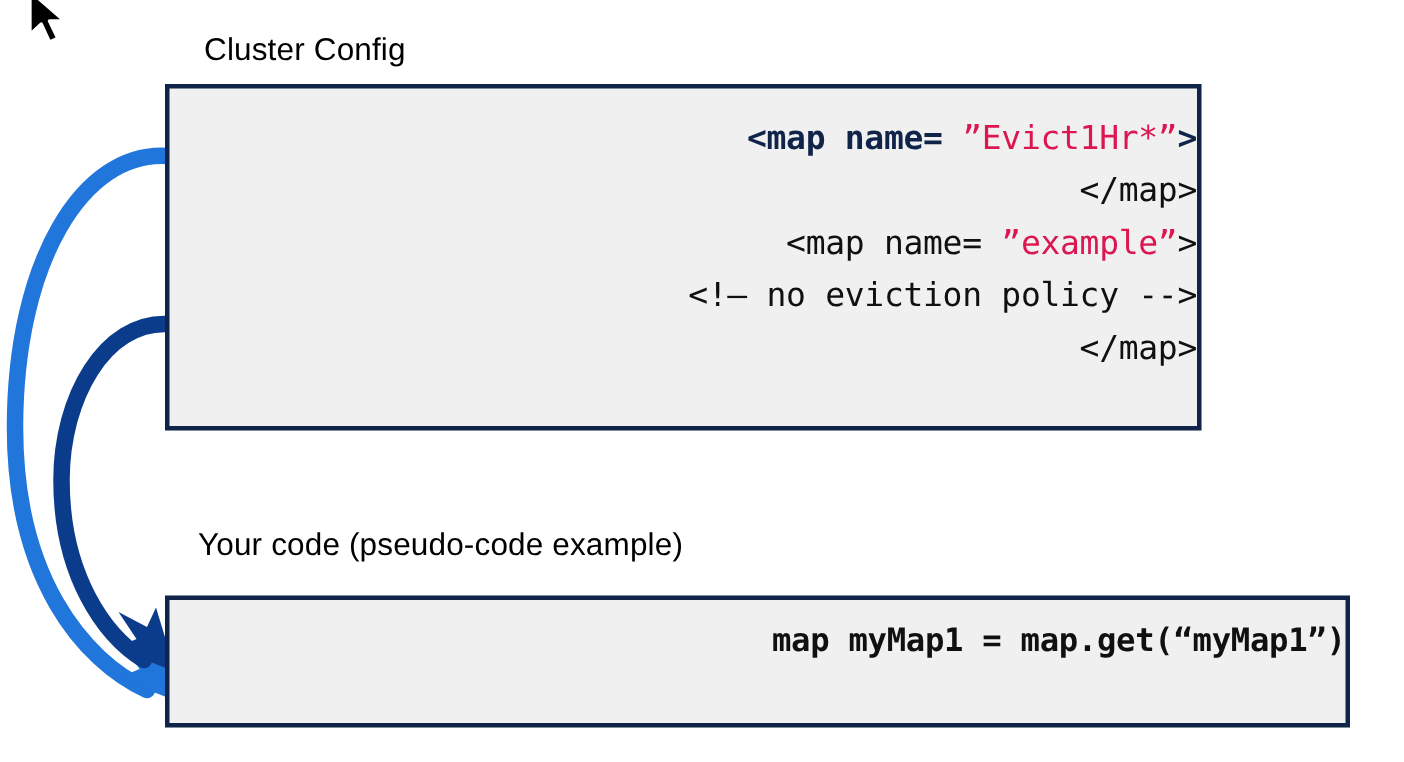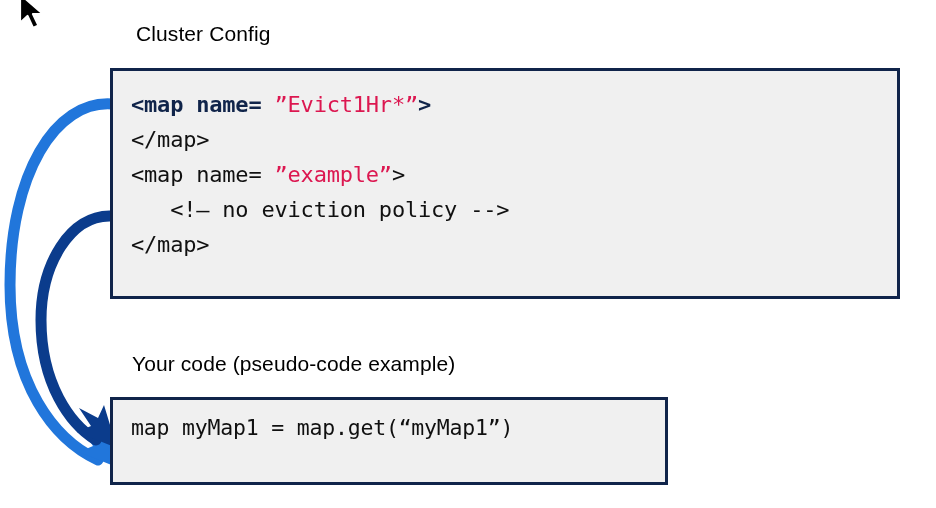--- a/index.html
+++ b/index.html
@@ -12,20 +12,21 @@
     height: 508px;
     position: relative;
     overflow: hidden;
     font-family: "Liberation Sans", sans-serif;
     -webkit-font-smoothing: antialiased;
   }
 
   .stage {
     position: absolute;
     inset: 0;
+    text-align: right;
   }
 
   
   .heading {
     position: absolute;
     font-family: "Liberation Sans", sans-serif;
     font-size: 21px;
     font-weight: 400;
     color: #000000;
     letter-spacing: 0.1px;
@@ -37,31 +38,32 @@
   
   .code-box {
     position: absolute;
     background: #F0F0F0;
     border: 3px solid #10244A;
     box-sizing: border-box;
     overflow: hidden;
   }
   #cluster-config-box {
     left: 110px;
-    top: 68px;
-    width: 790px;
+    top: 56px;
+    width: 691px;
     height: 231px;
     padding: 16px 0 0 18px;
   }
   #your-code-box {
     left: 110px;
     top: 397px;
-    width: 558px;
+    width: 790px;
     height: 88px;
     padding: 11px 0 0 18px;
+    font-weight: bold;
   }
 
   .code-line {
     font-family: "DejaVu Sans Mono", "Liberation Mono", monospace;
     font-size: 22px;
     line-height: 35px;
     color: #0d0d0d;
     white-space: pre;
     letter-spacing: -0.2px;
   }

